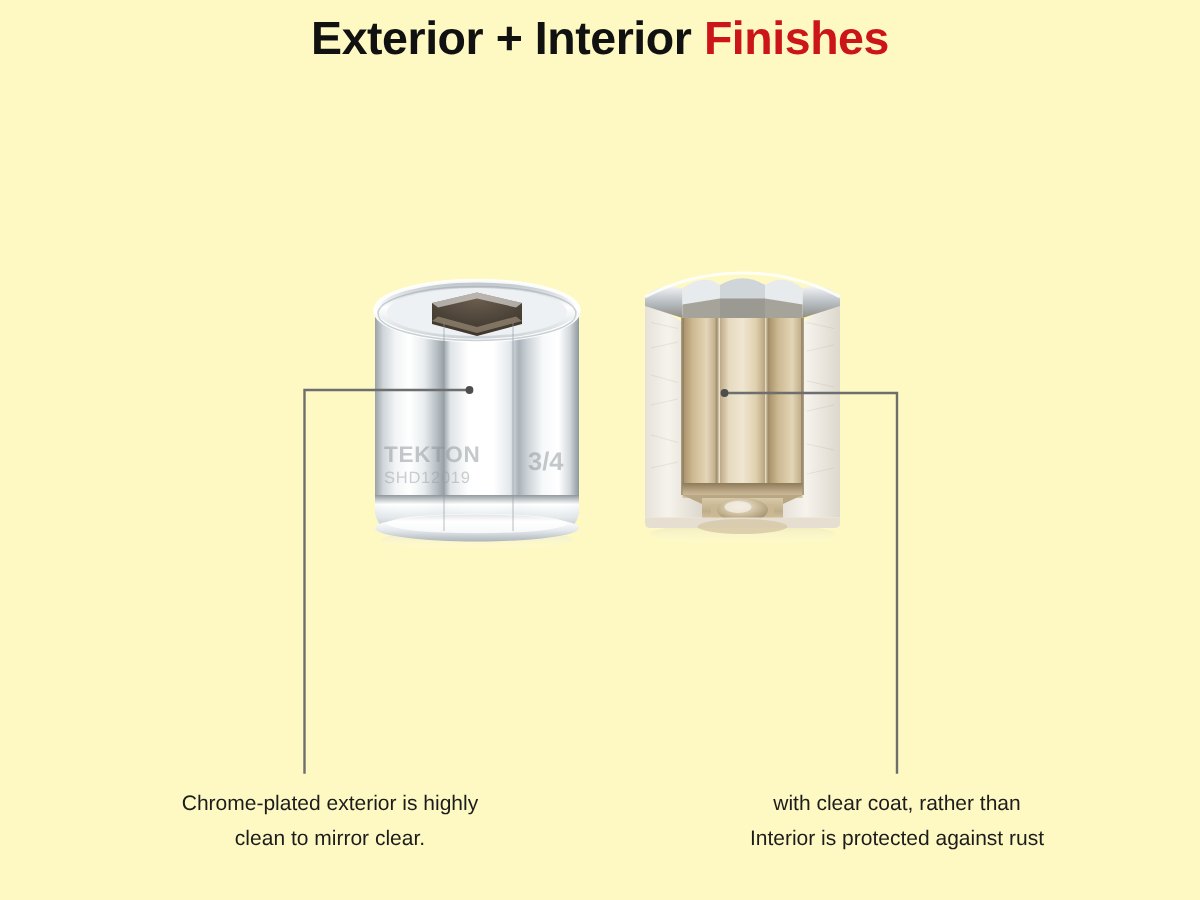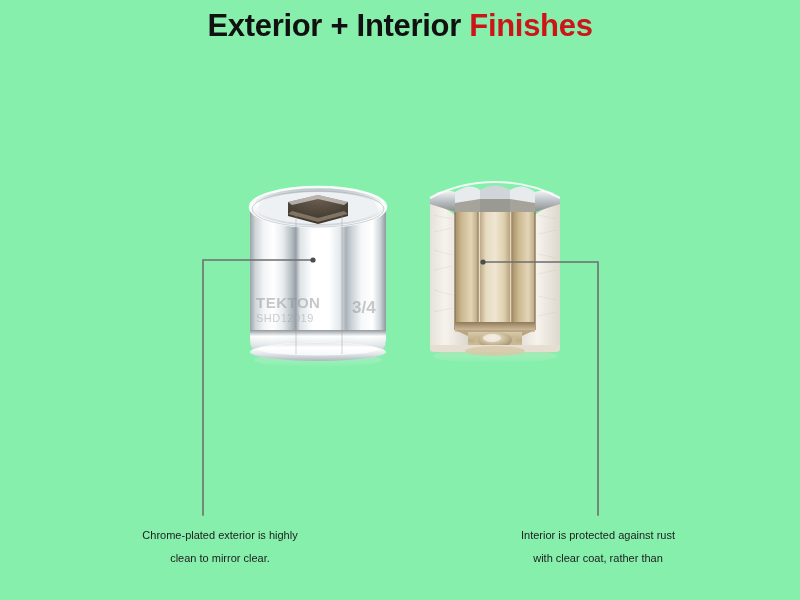--- a/index.html
+++ b/index.html
@@ -14,21 +14,21 @@
     font-family: "Liberation Sans", sans-serif;
     color: #1a1a1a;
     position: relative;
   }
 
   #stage {
     position: absolute;
     left: 0; top: 0;
     width: 800px;
     height: 600px;
-    background: #86efac;
+    background: #fef9c3;
   }
 
   
   .title {
     position: absolute;
     left: 0;
     top: 6px;
     width: 800px;
     text-align: center;
     font-size: 31px;
@@ -50,21 +50,21 @@
   
   .leaders {
     position: absolute;
     left: 0; top: 0;
     width: 800px; height: 600px;
   }
 
   
   .caption {
     position: absolute;
-    font-size: 11px;
+    font-size: 14px;
     line-height: 23px;
     text-align: center;
     color: #1c1c1c;
   }
   .caption-left {
     left: 52px;
     top: 524px;
     width: 336px;
   }
   .caption-right {
@@ -284,17 +284,17 @@
       <circle cx="483" cy="262" r="2.6" fill="#4d4d4d"></circle>
     </g>
   </svg>
 
   <div class="caption caption-left">
     <div>Chrome-plated exterior is highly</div>
     <div>clean to mirror clear.</div>
   </div>
 
   <div class="caption caption-right">
+    <div>with clear coat, rather than</div>
     <div>Interior is protected against rust</div>
-    <div>with clear coat, rather than</div>
   </div>
 
 </div>
 
 </body></html>

